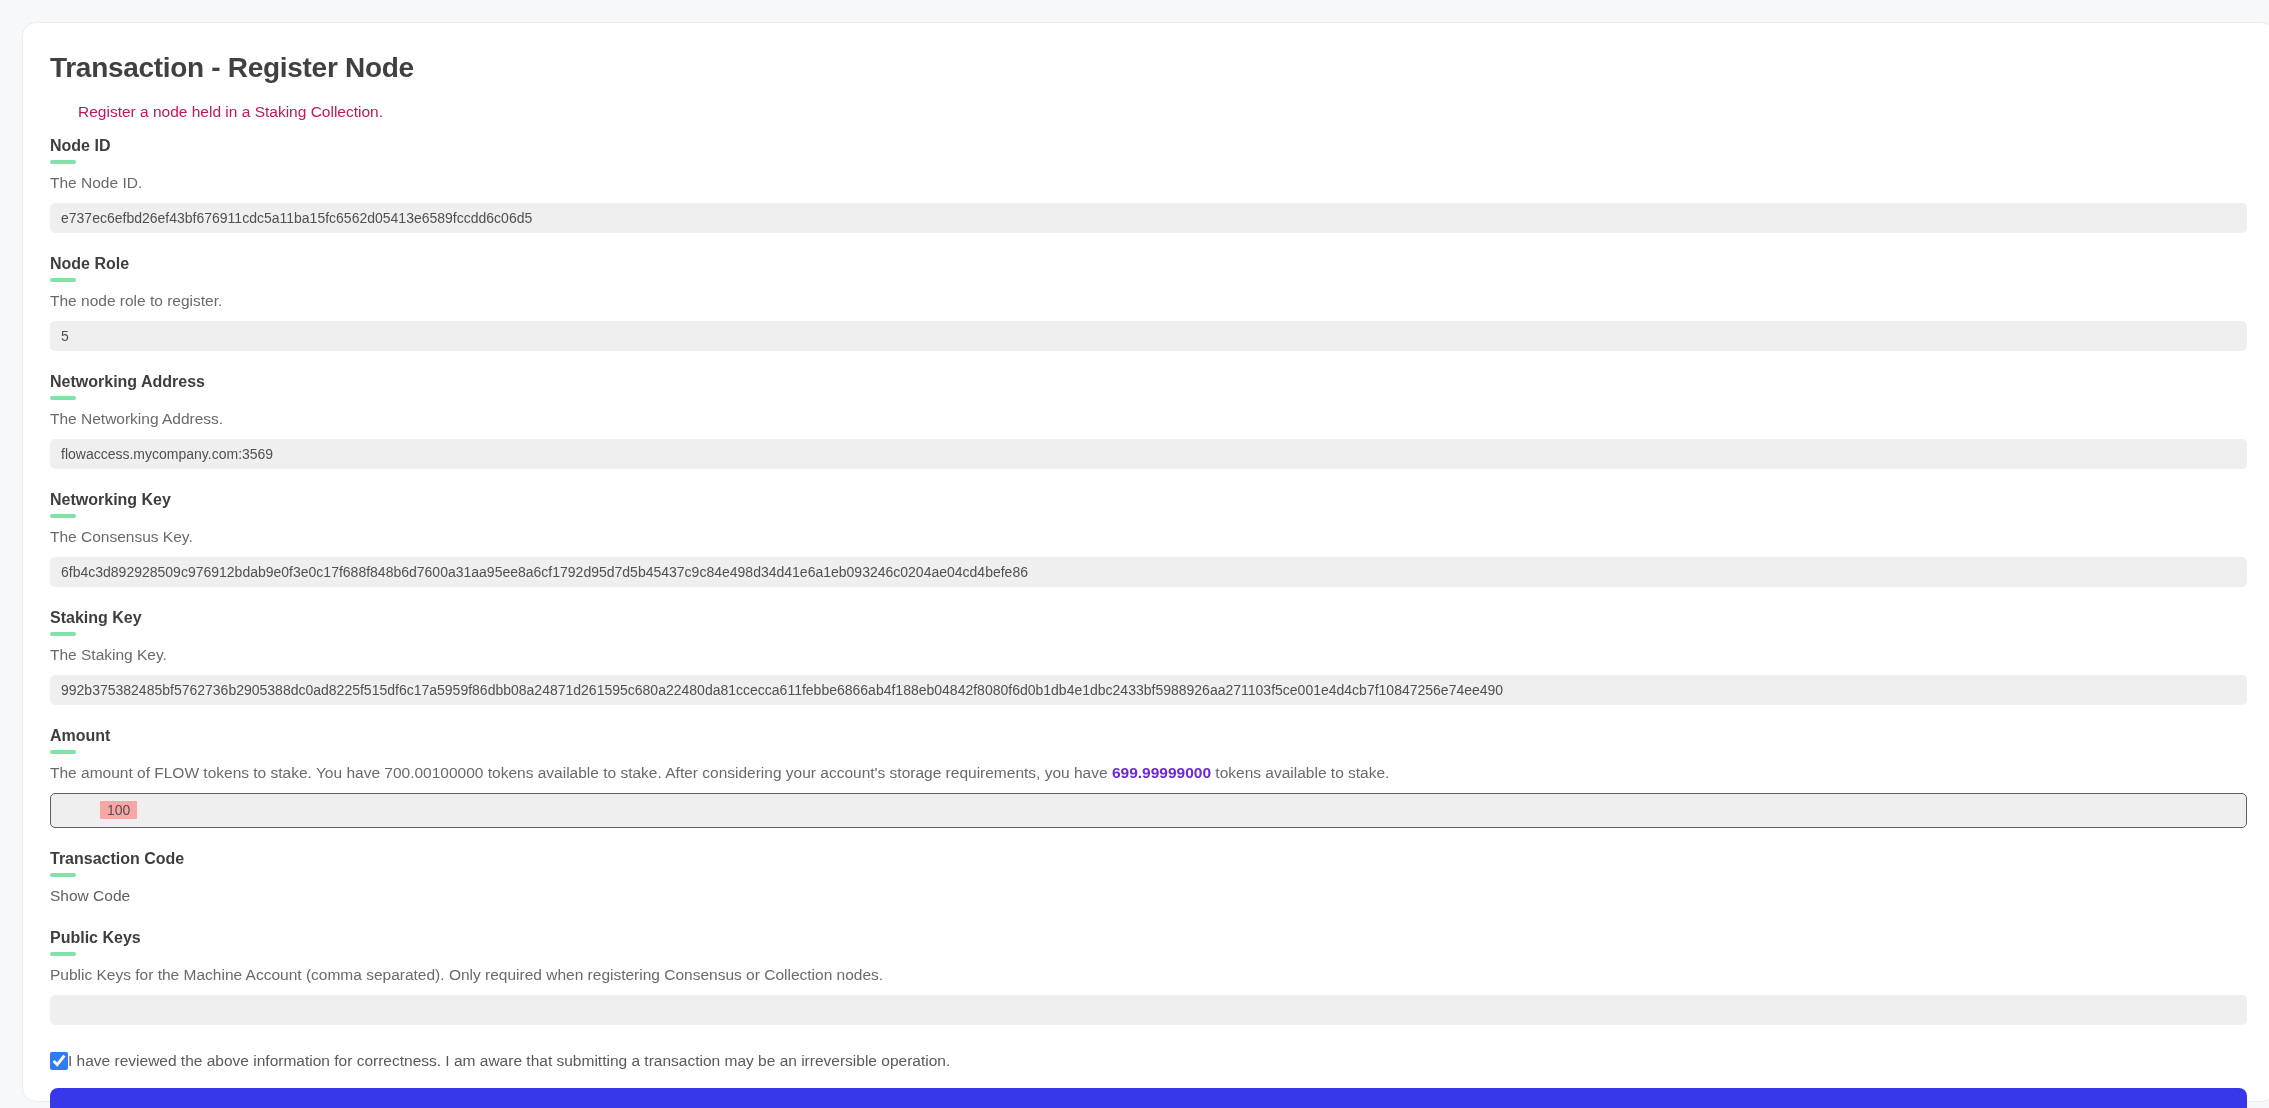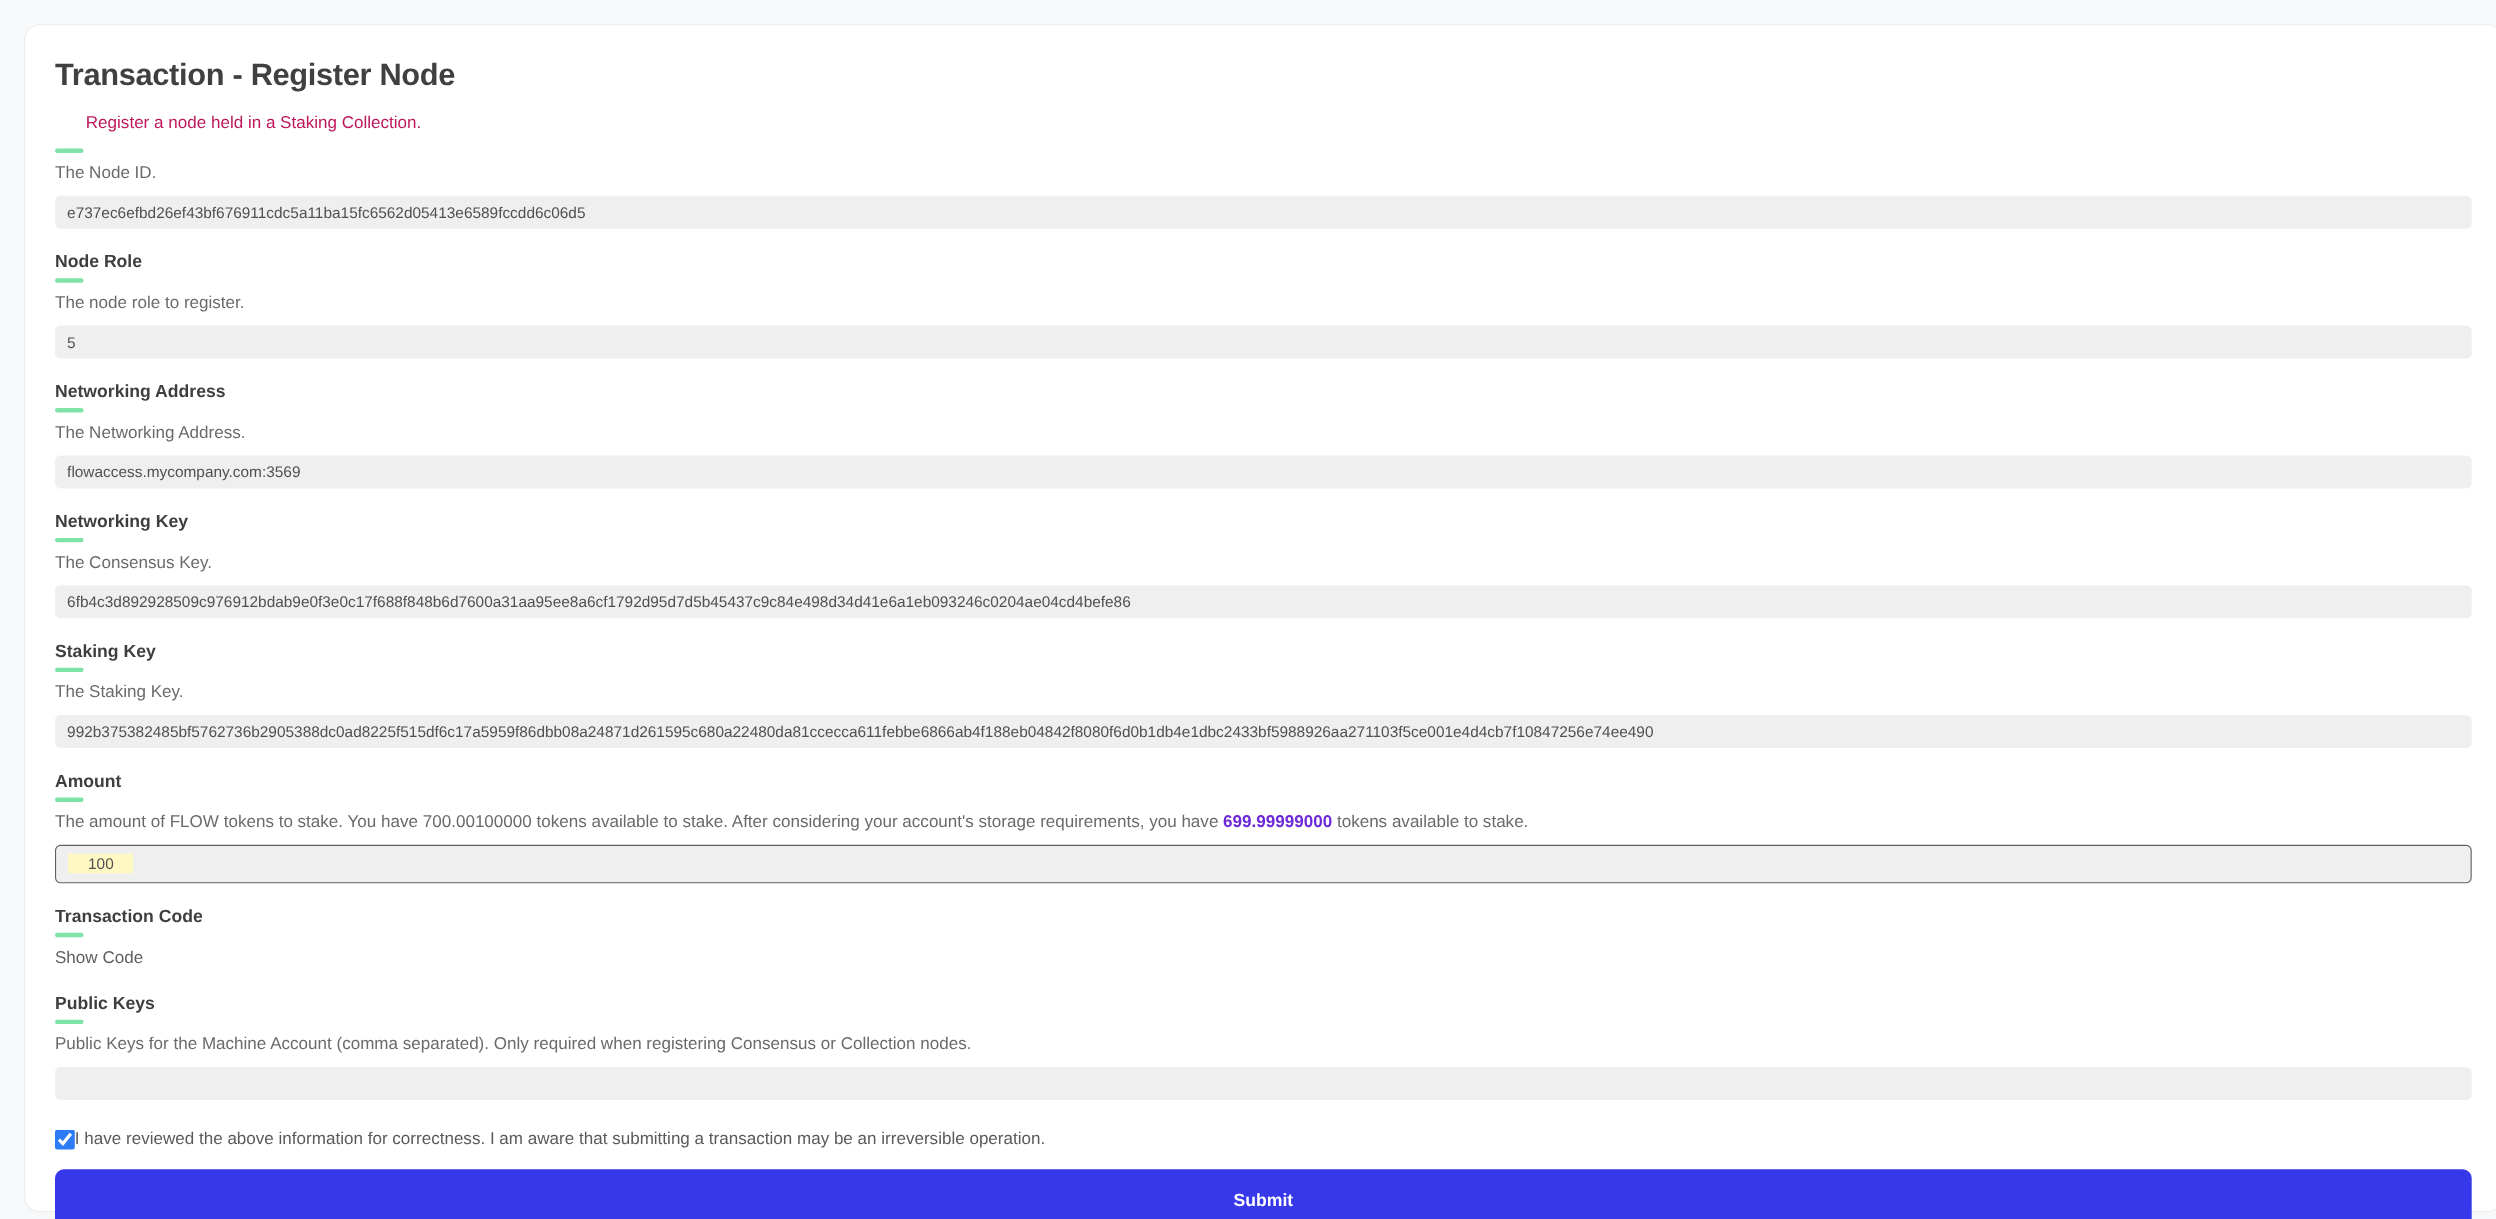--- a/index.html
+++ b/index.html
@@ -71,22 +71,23 @@
     color:#505050;
     line-height:30px;
     outline:none;
   }
   .text-input.focused{
     height:35px;
     line-height:32px;
     border:1.5px solid #5c5f66;
   }
   .selection{
-    background:#fef9c3;
-    padding:1px 18px;
+    background:#fca5a5;
+    padding:1px 7px;
+    margin-left:38px;
   }
   .show-code{
     font-size:15.5px;
     color:#5f5f5f;
     line-height:22px;
     cursor:pointer;
     display:inline-block;
   }
   .confirm-row{
     display:flex;
@@ -121,20 +122,21 @@
 </style>
 </head>
 <body>
 
 <div class="card">
 
   <div class="title">Transaction - Register Node</div>
   <div class="subtitle">Register a node held in a Staking Collection.</div>
 
   <div class="field">
+    <div class="field-label">Node ID</div>
     <div class="label-dash"></div>
     <div class="field-desc">The Node ID.</div>
     <input class="text-input" type="text" value="e737ec6efbd26ef43bf676911cdc5a11ba15fc6562d05413e6589fccdd6c06d5" style="">
   </div>
 
   <div class="field">
     <div class="field-label">Node Role</div>
     <div class="label-dash"></div>
     <div class="field-desc">The node role to register.</div>
     <input class="text-input" type="text" value="5" style="">

